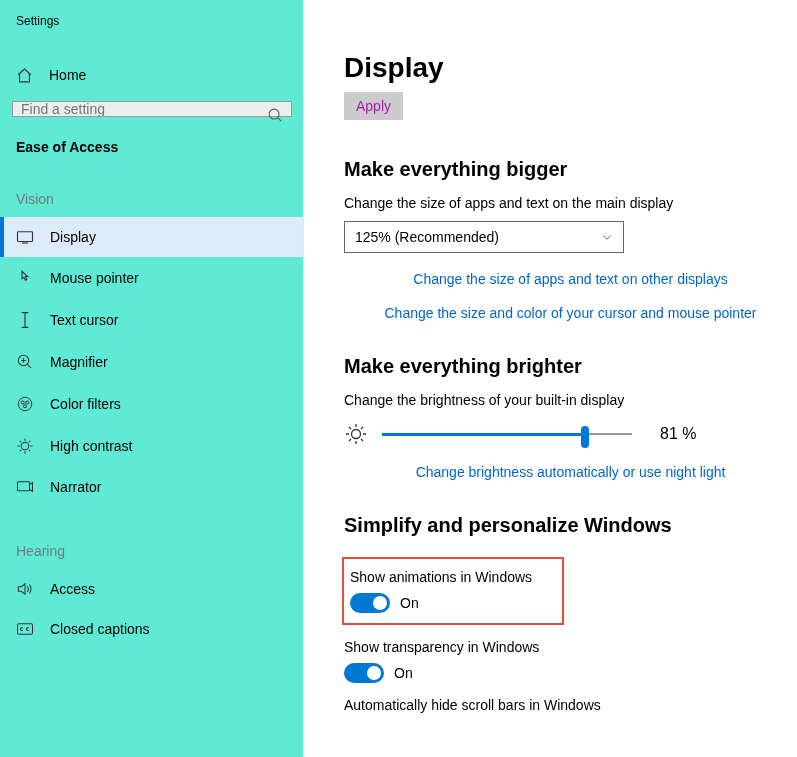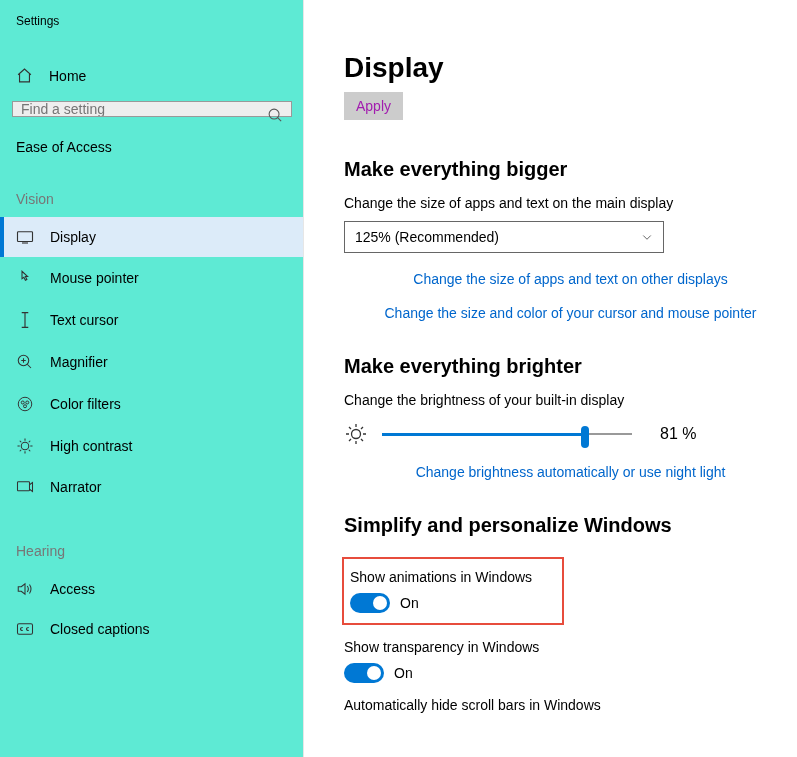--- a/index.html
+++ b/index.html
@@ -19,21 +19,20 @@
     background: #5eead4;
     position: relative;
     flex-shrink: 0;
   }
   .app-title {
     font-size: 12px;
     padding: 14px 0 0 16px;
   }
   .home-row {
     display: flex;
-    align-items: center;
     gap: 16px;
     padding: 11px 0 11px 16px;
     margin-top: 28px;
     cursor: pointer;
   }
   .home-row .label { font-size: 14px; }
   .search-wrap {
     margin: 6px 12px 0 12px;
     position: relative;
   }
@@ -47,21 +46,21 @@
     font-family: inherit;
     color: #555;
     outline: none;
   }
   .search-icon {
     position: absolute;
     right: 8px;
     top: 6px;
   }
   .section-hdr {
-    font-weight: 400;
+    font-weight: 700;
     font-size: 14px;
     padding: 22px 0 0 16px;
   }
   .group-label {
     color: #777;
     font-size: 14px;
     padding: 0 0 0 16px;
     margin-top: 36px;
     margin-bottom: 10px;
   }
@@ -116,21 +115,21 @@
     font-size: 20px;
     font-weight: 600;
     margin-top: 38px;
   }
   .body-txt {
     font-size: 14px;
     margin-top: 14px;
   }
   .dropdown {
     margin-top: 10px;
-    width: 320px;
+    width: 280px;
     height: 32px;
     border: 1px solid #666;
     display: flex;
     align-items: center;
     justify-content: space-between;
     padding: 0 10px;
     cursor: pointer;
     font-size: 14px;
   }
   .link {

